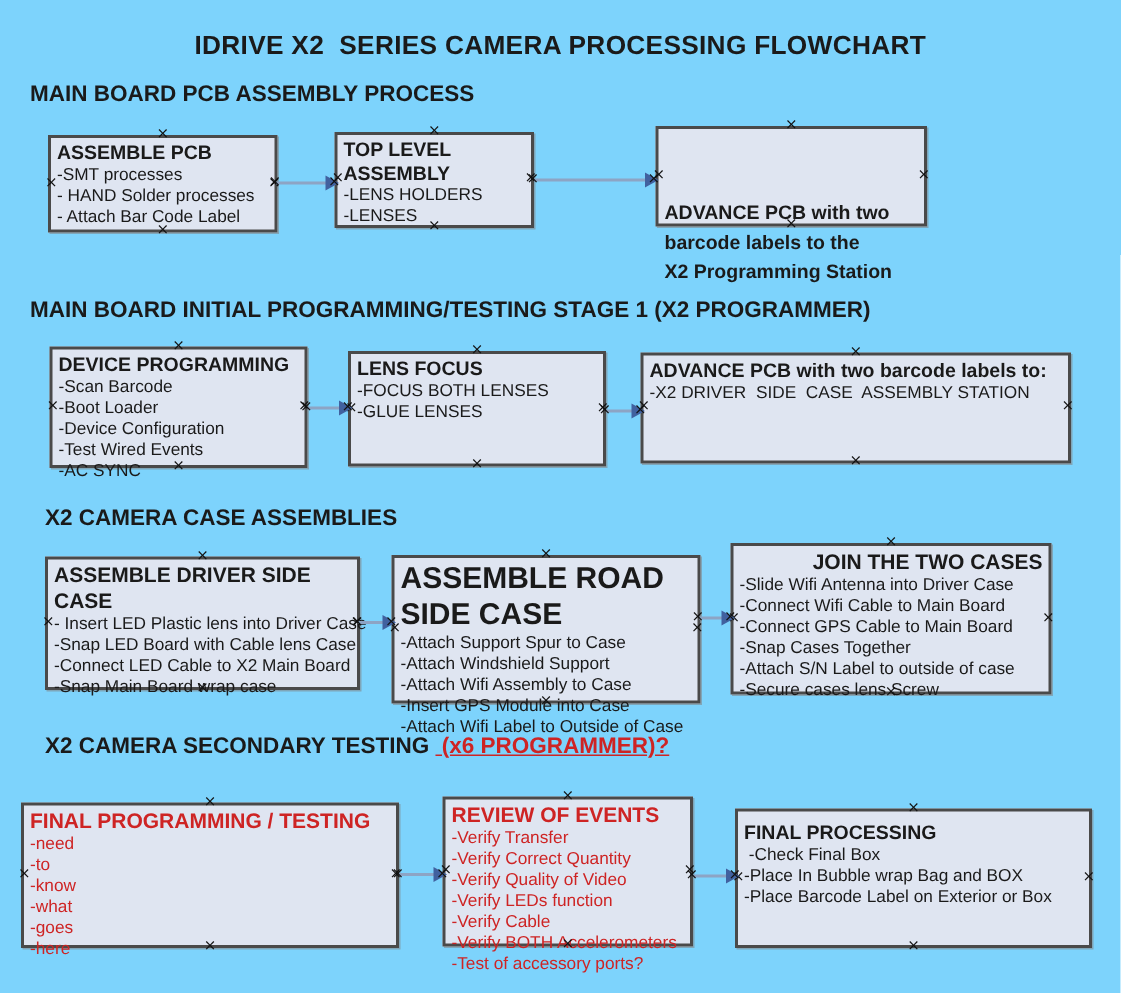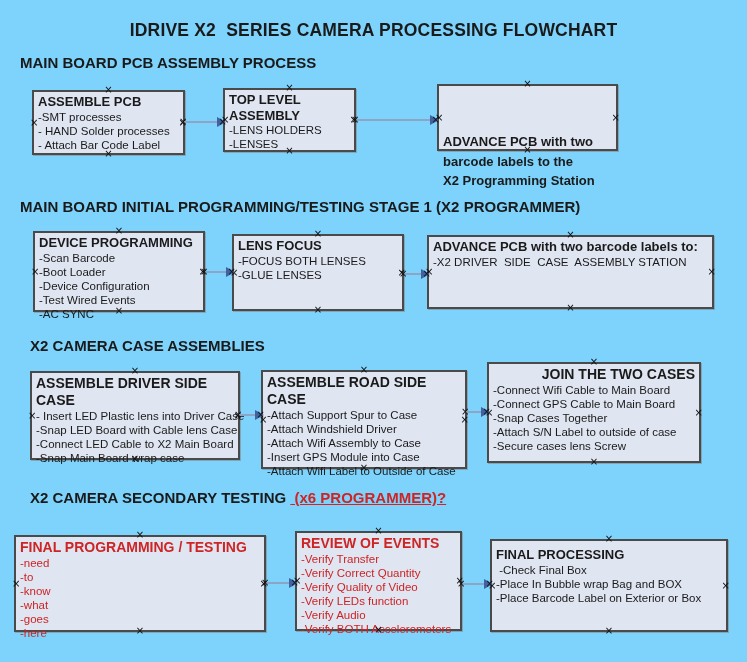--- a/index.html
+++ b/index.html
@@ -122,36 +122,37 @@
         <div class="bline">-Snap LED Board with Cable lens Case</div>
         <div class="bline">-Connect LED Cable to X2 Main Board</div>
         <div class="bline">-Snap Main Board wrap case</div>
       </div>
   <span class="handle h-t">×</span>
       <span class="handle h-b">×</span>
       <span class="handle h-l">×</span>
       <span class="handle h-r">×</span>
     </div>
   <div class="fbox" style="left:261px;top:370px;width:206px;height:99px;">
-    <div class="btitle" style="font-size:14px;">ASSEMBLE ROAD SIDE CASE</div>
+    <div class="btitle" style="font-size:20px;">ASSEMBLE ROAD SIDE CASE</div>
     <div>
         <div class="bline">-Attach Support Spur to Case</div>
-        <div class="bline">-Attach Windshield Driver</div>
+        <div class="bline">-Attach Windshield Support</div>
         <div class="bline">-Attach Wifi Assembly to Case</div>
         <div class="bline">-Insert GPS Module into Case</div>
         <div class="bline">-Attach Wifi Label to Outside of Case</div>
       </div>
   <span class="handle h-t">×</span>
       <span class="handle h-b">×</span>
       <span class="handle h-l">×</span>
       <span class="handle h-r">×</span>
     </div>
   <div class="fbox" style="left:487px;top:362px;width:214px;height:101px;">
     <div class="btitle" style="font-size:14px;text-align:right;">JOIN THE TWO CASES</div>
     <div>
+        <div class="bline">-Slide Wifi Antenna into Driver Case</div>
         <div class="bline">-Connect Wifi Cable to Main Board</div>
         <div class="bline">-Connect GPS Cable to Main Board</div>
         <div class="bline">-Snap Cases Together</div>
         <div class="bline">-Attach S/N Label to outside of case</div>
         <div class="bline">-Secure cases lens Screw</div>
       </div>
   <span class="handle h-t">×</span>
       <span class="handle h-b">×</span>
       <span class="handle h-l">×</span>
       <span class="handle h-r">×</span>
@@ -172,22 +173,23 @@
       <span class="handle h-l">×</span>
       <span class="handle h-r">×</span>
     </div>
   <div class="fbox red" style="left:295px;top:531px;width:167px;height:100px;">
     <div class="btitle" style="font-size:14px;">REVIEW OF EVENTS</div>
     <div>
         <div class="bline">-Verify Transfer</div>
         <div class="bline">-Verify Correct Quantity</div>
         <div class="bline">-Verify Quality of Video</div>
         <div class="bline">-Verify LEDs function</div>
-        <div class="bline">-Verify Audio</div>
+        <div class="bline">-Verify Cable</div>
         <div class="bline">-Verify BOTH Accelerometers</div>
+        <div class="bline">-Test of accessory ports?</div>
       </div>
   <span class="handle h-t">×</span>
       <span class="handle h-b">×</span>
       <span class="handle h-l">×</span>
       <span class="handle h-r">×</span>
     </div>
   <div class="fbox" style="left:490px;top:539px;width:238px;height:93px;padding-top:6px;">
     <div class="btitle">FINAL PROCESSING</div>
     <div>
         <div class="bline"> -Check Final Box</div>

